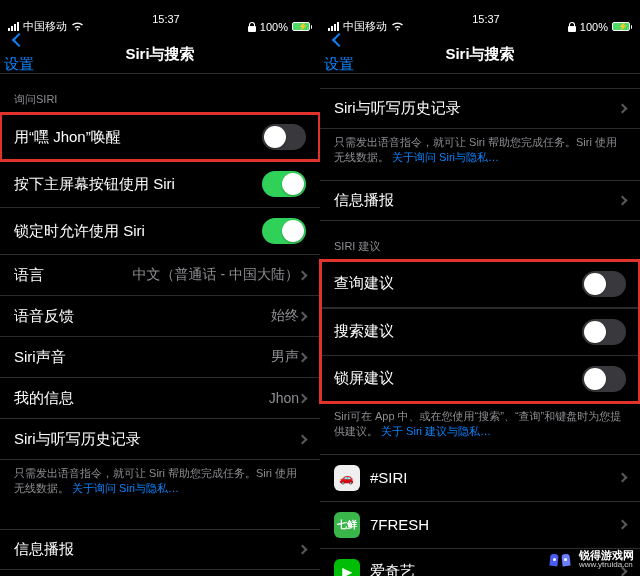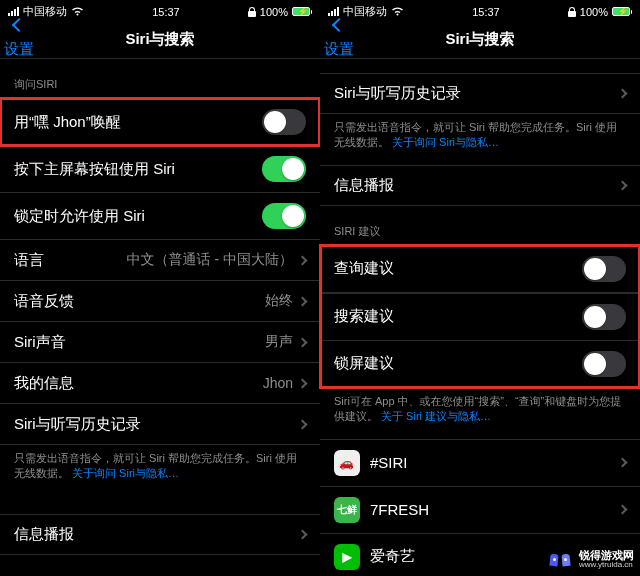--- a/index.html
+++ b/index.html
@@ -1,39 +1,39 @@
 <!DOCTYPE html>
 <html><head>
 <meta charset="utf-8">
 <style>
   * { margin: 0; padding: 0; box-sizing: border-box; }
   body { background: #000; font-family: -apple-system, "Helvetica Neue", sans-serif; width: 640px; height: 576px; overflow: hidden; position: relative; }
   .screens { display: flex; width: 640px; }
   .screen { width: 320px; background: #000; color: #fff; }
   .status-bar { display: flex; justify-content: space-between; align-items: center; padding: 4px 8px 2px; font-size: 11px; font-weight: 500; }
-  .status-left, .status-right { display: flex; align-items: center; gap: 4px; }
+  .status-left, .status-right { display: flex; align-items: center; gap: 4px; margin-top: 15px; }
   .signal { display: inline-flex; gap: 1px; align-items: flex-end; }
   .signal span { width: 2px; background: #fff; }
   .signal span:nth-child(1){height:3px}.signal span:nth-child(2){height:5px}.signal span:nth-child(3){height:7px}.signal span:nth-child(4){height:9px}
   .lock-icon { width: 8px; height: 10px; position: relative; }
   .lock-icon::before { content:''; position:absolute; top:0; left:1px; width:4px; height:4px; border:1px solid #fff; border-bottom:none; border-radius:3px 3px 0 0;}
   .lock-icon::after { content:''; position:absolute; top:4px; left:0; width:8px; height:6px; background:#fff; border-radius:1px;}
   .battery { display: inline-flex; align-items: center; gap: 1px; }
   .battery-body { width: 18px; height: 9px; border: 1px solid #fff; border-radius: 2px; position: relative; background: linear-gradient(90deg, #4cd964 100%, transparent 0); overflow: hidden;}
   .battery-tip { width: 1px; height: 4px; background: #fff; border-radius: 0 1px 1px 0; }
   .bolt { position:absolute; left:5px; top:-1px; color:#fff; font-size:8px;}
   .nav-bar { display: flex; align-items: center; height: 38px; position: relative; border-bottom: 0.5px solid #2c2c2e; }
   .back-btn { display: flex; align-items: center; color: #0a84ff; font-size: 15px; padding-left: 4px; gap: 10px; flex-direction: column; }
   .chev-left { width: 10px; height: 10px; border-left: 2px solid #0a84ff; border-bottom: 2px solid #0a84ff; transform: rotate(45deg); }
   .nav-title { position: absolute; left: 0; right: 0; text-align: center; font-size: 15px; font-weight: 600; }
   .section-header { color: #8e8e93; font-size: 11px; padding: 18px 14px 6px; }
   .cell { display: flex; align-items: center; justify-content: space-between; padding: 10px 14px; background: #000; border-bottom: 0.5px solid #2c2c2e; font-size: 15px; min-height: 41px; }
   .cell:first-of-type { border-top: 0.5px solid #2c2c2e; }
   .cell-left { display: flex; align-items: center; gap: 10px; }
-  .cell-value { color: #8e8e93; display: flex; align-items: center; gap: 6px; font-size: 14px; }
+  .cell-value { color: #8e8e93; display: flex; align-items: center; font-size: 14px; }
   .chevron { width: 7px; height: 7px; border-right: 2px solid #5a5a5e; border-top: 2px solid #5a5a5e; transform: rotate(45deg); }
   .switch { width: 44px; height: 26px; border-radius: 13px; position: relative; }
   .switch.on { background: #30d158; }
   .switch.off { background: #39393d; }
   .knob { position: absolute; top: 2px; width: 22px; height: 22px; border-radius: 50%; background: #fff; box-shadow: 0 1px 2px rgba(0,0,0,0.3); }
   .switch.on .knob { right: 2px; }
   .switch.off .knob { left: 2px; }
   .footer-text { color: #8e8e93; font-size: 11px; padding: 6px 14px 14px; line-height: 1.4; }
   .footer-text .link { color: #0a84ff; }
   .highlight { outline: 3px solid #e2322e; outline-offset: -2px; }

